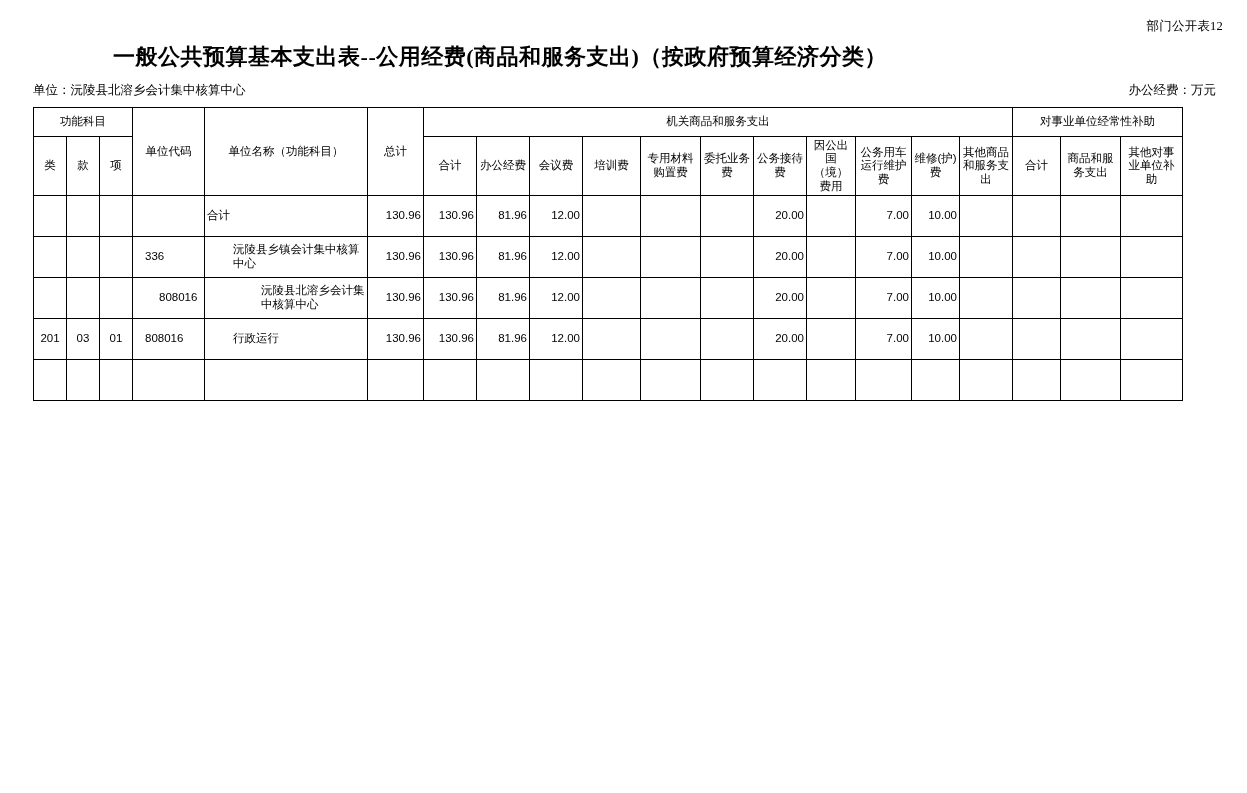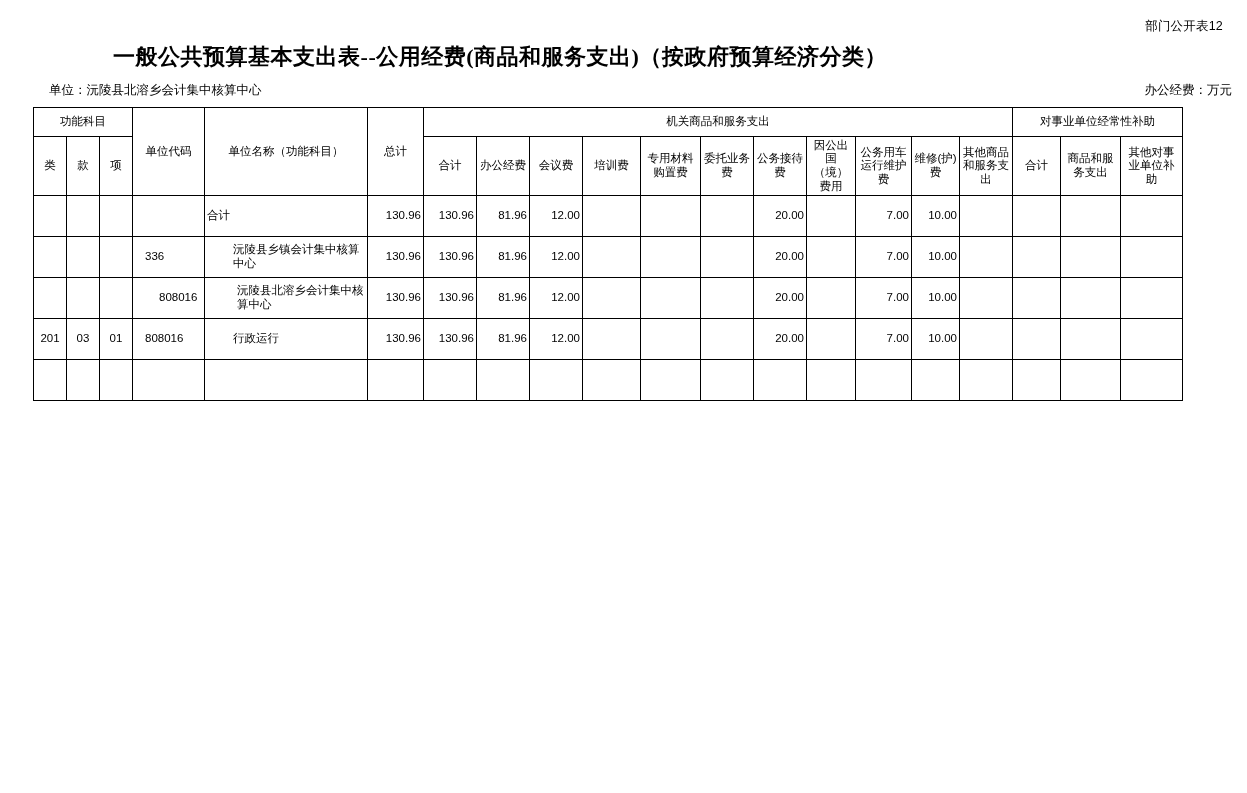--- a/index.html
+++ b/index.html
@@ -19,38 +19,38 @@
     position: relative;
     width: 1247px;
     height: 793px;
     box-sizing: border-box;
   }
   .form-code {
     position: absolute;
     top: 18px;
     right: 24px;
     font-size: 12.5px;
-    font-family: Liberation Sans, sans-serif;
+    font-family: Liberation Serif, serif;
     letter-spacing: 0.2px;
   }
   .doc-title {
     position: absolute;
     top: 42px;
     left: 0;
     width: 1000px;
     text-align: center;
     font-size: 22px;
     font-weight: bold;
     font-family: "Liberation Serif", "DejaVu Serif", serif;
     letter-spacing: 0.5px;
   }
   .meta-row {
     position: absolute;
     top: 82px;
-    left: 49px;
+    left: 33px;
     width: 1183px;
     display: flex;
     justify-content: space-between;
     align-items: baseline;
     font-size: 12.5px;
     font-family: "Liberation Serif", "DejaVu Serif", serif;
   }
   .meta-left { white-space: nowrap; }
   .meta-right { white-space: nowrap; }
 
@@ -89,21 +89,21 @@
   td.txt {
     text-align: center;
     height: 38px;
   }
   td.name {
     text-align: left;
     padding-left: 36px;
     height: 38px;
   }
   td.name.indent2 { padding-left: 28px; }
-  td.name.indent3 { padding-left: 32px; margin-top: 33px; }
+  td.name.indent3 { padding-left: 56px; margin-top: 33px; }
 </style>
 </head>
 <body>
 
 <div class="page">
 
   <div class="form-code">部门公开表12</div>
 
   <div class="doc-title">一般公共预算基本支出表--公用经费(商品和服务支出)（按政府预算经济分类）</div>
 

